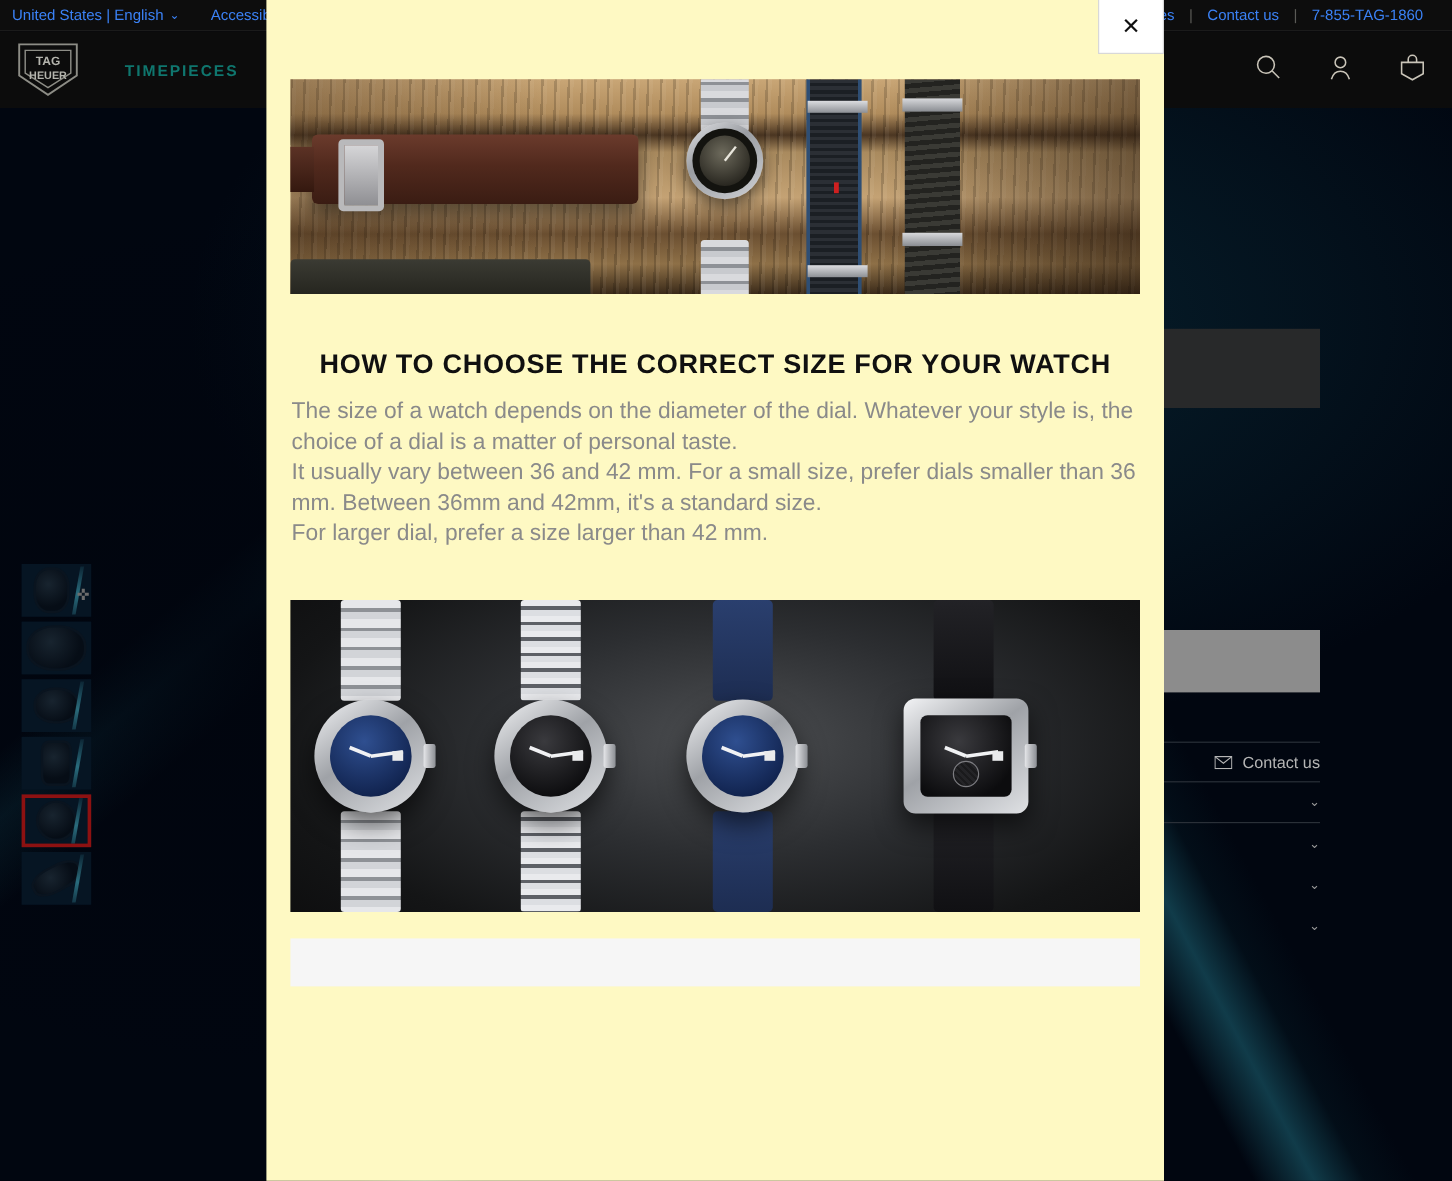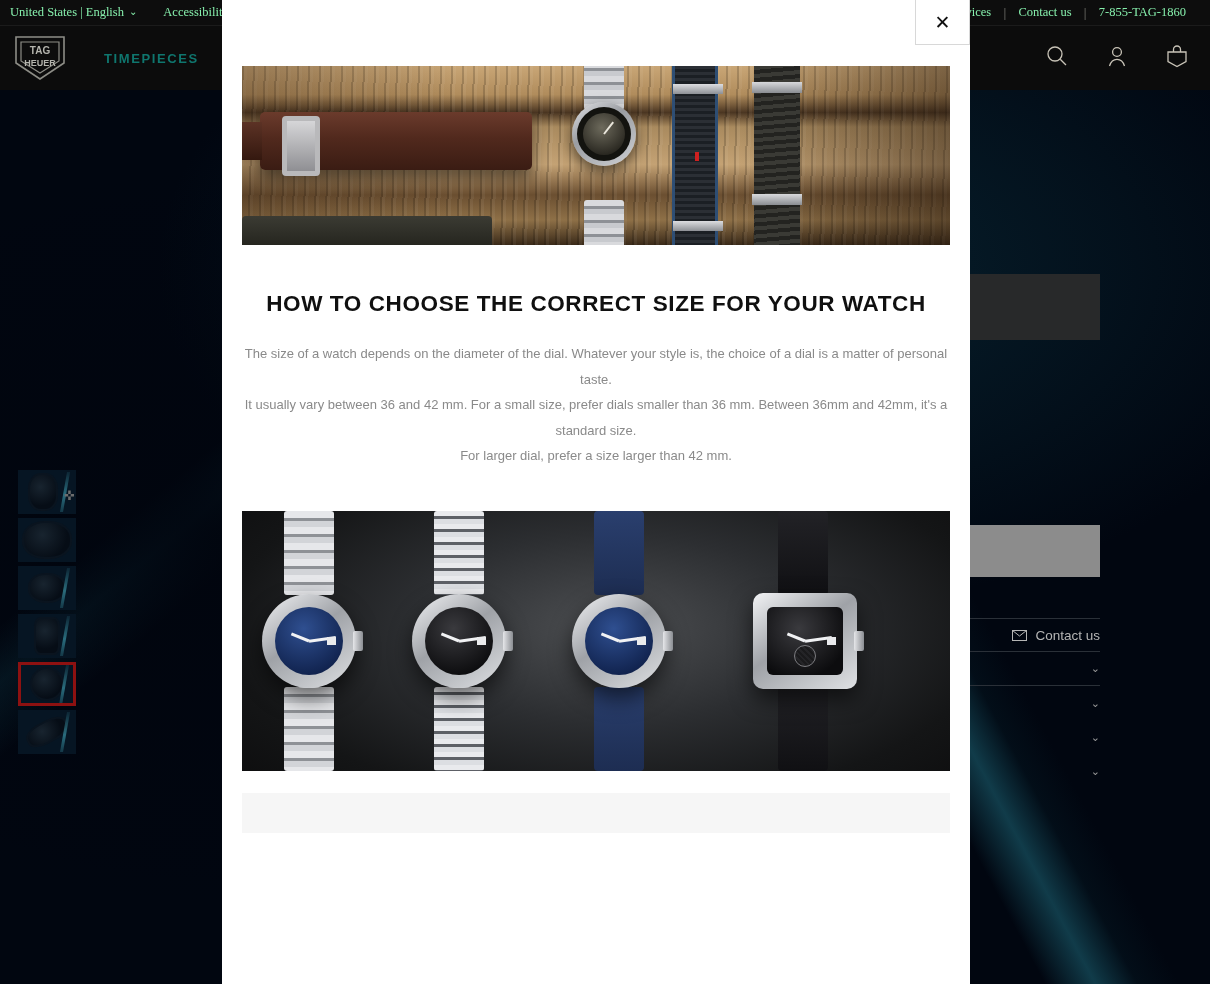--- a/index.html
+++ b/index.html
@@ -33,21 +33,21 @@
     position: absolute; left: 0; top: 0; width: 1210px; height: 26px;
     background: #0d0d0d; color: #b8b8b2; font-size: 12.5px;
     display: flex; align-items: center;
     border-bottom: 1px solid #1b1b1b;
     z-index: 5;
   }
   .util-left { display: flex; align-items: center; gap: 26px; padding-left: 10px; }
   .util-right { margin-left: auto; display: flex; align-items: center; gap: 0; padding-right: 12px; }
   .util-right .util-link { padding: 0 12px; }
   .util-sep { color: #5a5a56; }
-  .util-link { color: #86efac; text-decoration: none; white-space: nowrap; font-family: Liberation Serif, serif; }
+  .util-link { color: #3b82f6; text-decoration: none; white-space: nowrap; }
   .caret { display:inline-block; margin-left:5px; font-size: 10px; transform: translateY(-1px); }
 
   
   .main-header {
     position: absolute; left: 0; top: 26px; width: 1210px; height: 64px;
     background: #0c0c0c; display: flex; align-items: center; z-index: 5;
   }
   .logo {
     width: 52px; height: 46px; margin-left: 14px;
     position: relative; flex: none;
@@ -117,21 +117,21 @@
   }
   .info-row.top { border-top: 1px solid #2a3038; }
   .info-row.plain { border-bottom: none; }
   .contact-link { display: flex; align-items: center; gap: 8px; color: #b5b5b5; }
   .chev { font-size: 11px; margin-left: 6px; color: #9a9a9a; }
 
   
   .modal-overlay { position: absolute; inset: 0; z-index: 10; pointer-events: none; }
   .modal {
     position: absolute; left: 222px; top: 0; width: 748px; height: 984px;
-    background: #ffffff; pointer-events: auto; overflow: hidden;
+    background: #fef9c3; pointer-events: auto; overflow: hidden;
   }
   .modal-close {
     position: absolute; left: 915px; top: 0; width: 55px; height: 45px;
     background: #ffffff; border: 1px solid #d8d8d8; border-top: none;
     display: flex; align-items: center; justify-content: center;
     font-size: 19px; color: #111; cursor: pointer; z-index: 12; pointer-events: auto;
     font-family: "Liberation Sans", sans-serif; line-height: 1;
   }
 
   .modal-inner { padding: 0 20px; }
@@ -218,22 +218,22 @@
     background: linear-gradient(180deg,#d8d9dc,#8a8d92);
   }
   .nato-black .k1 { top: 16px; } .nato-black .k2 { bottom: 40px; }
 
   
   .sec-title {
     text-align: center; font-size: 22.5px; letter-spacing: .6px;
     font-weight: bold; color: #101010; margin-top: 46px; text-transform: uppercase;
   }
   .sec-body {
-    text-align: center; color: #8a8a8a; font-size: 13px; line-height: 25.5px;
-    margin: 24px auto 0; width: 706px;
+    text-align: left; color: #8a8a8a; font-size: 19px; line-height: 25.5px;
+    margin: 13px auto 0; width: 706px;
   }
 
   
   .img-four {
     margin: 42px 0 0 0; width: 708px; height: 260px; position: relative; overflow: hidden;
     background:
       radial-gradient(ellipse 75% 95% at 52% 45%, #4d4f52 0%, #2c2e31 38%, #141516 72%, #0b0b0c 100%);
   }
   .fw { position: absolute; top: 0; height: 260px; width: 118px; }
   .fw .band-t, .fw .band-b { position: absolute; left: 34px; width: 50px; }

